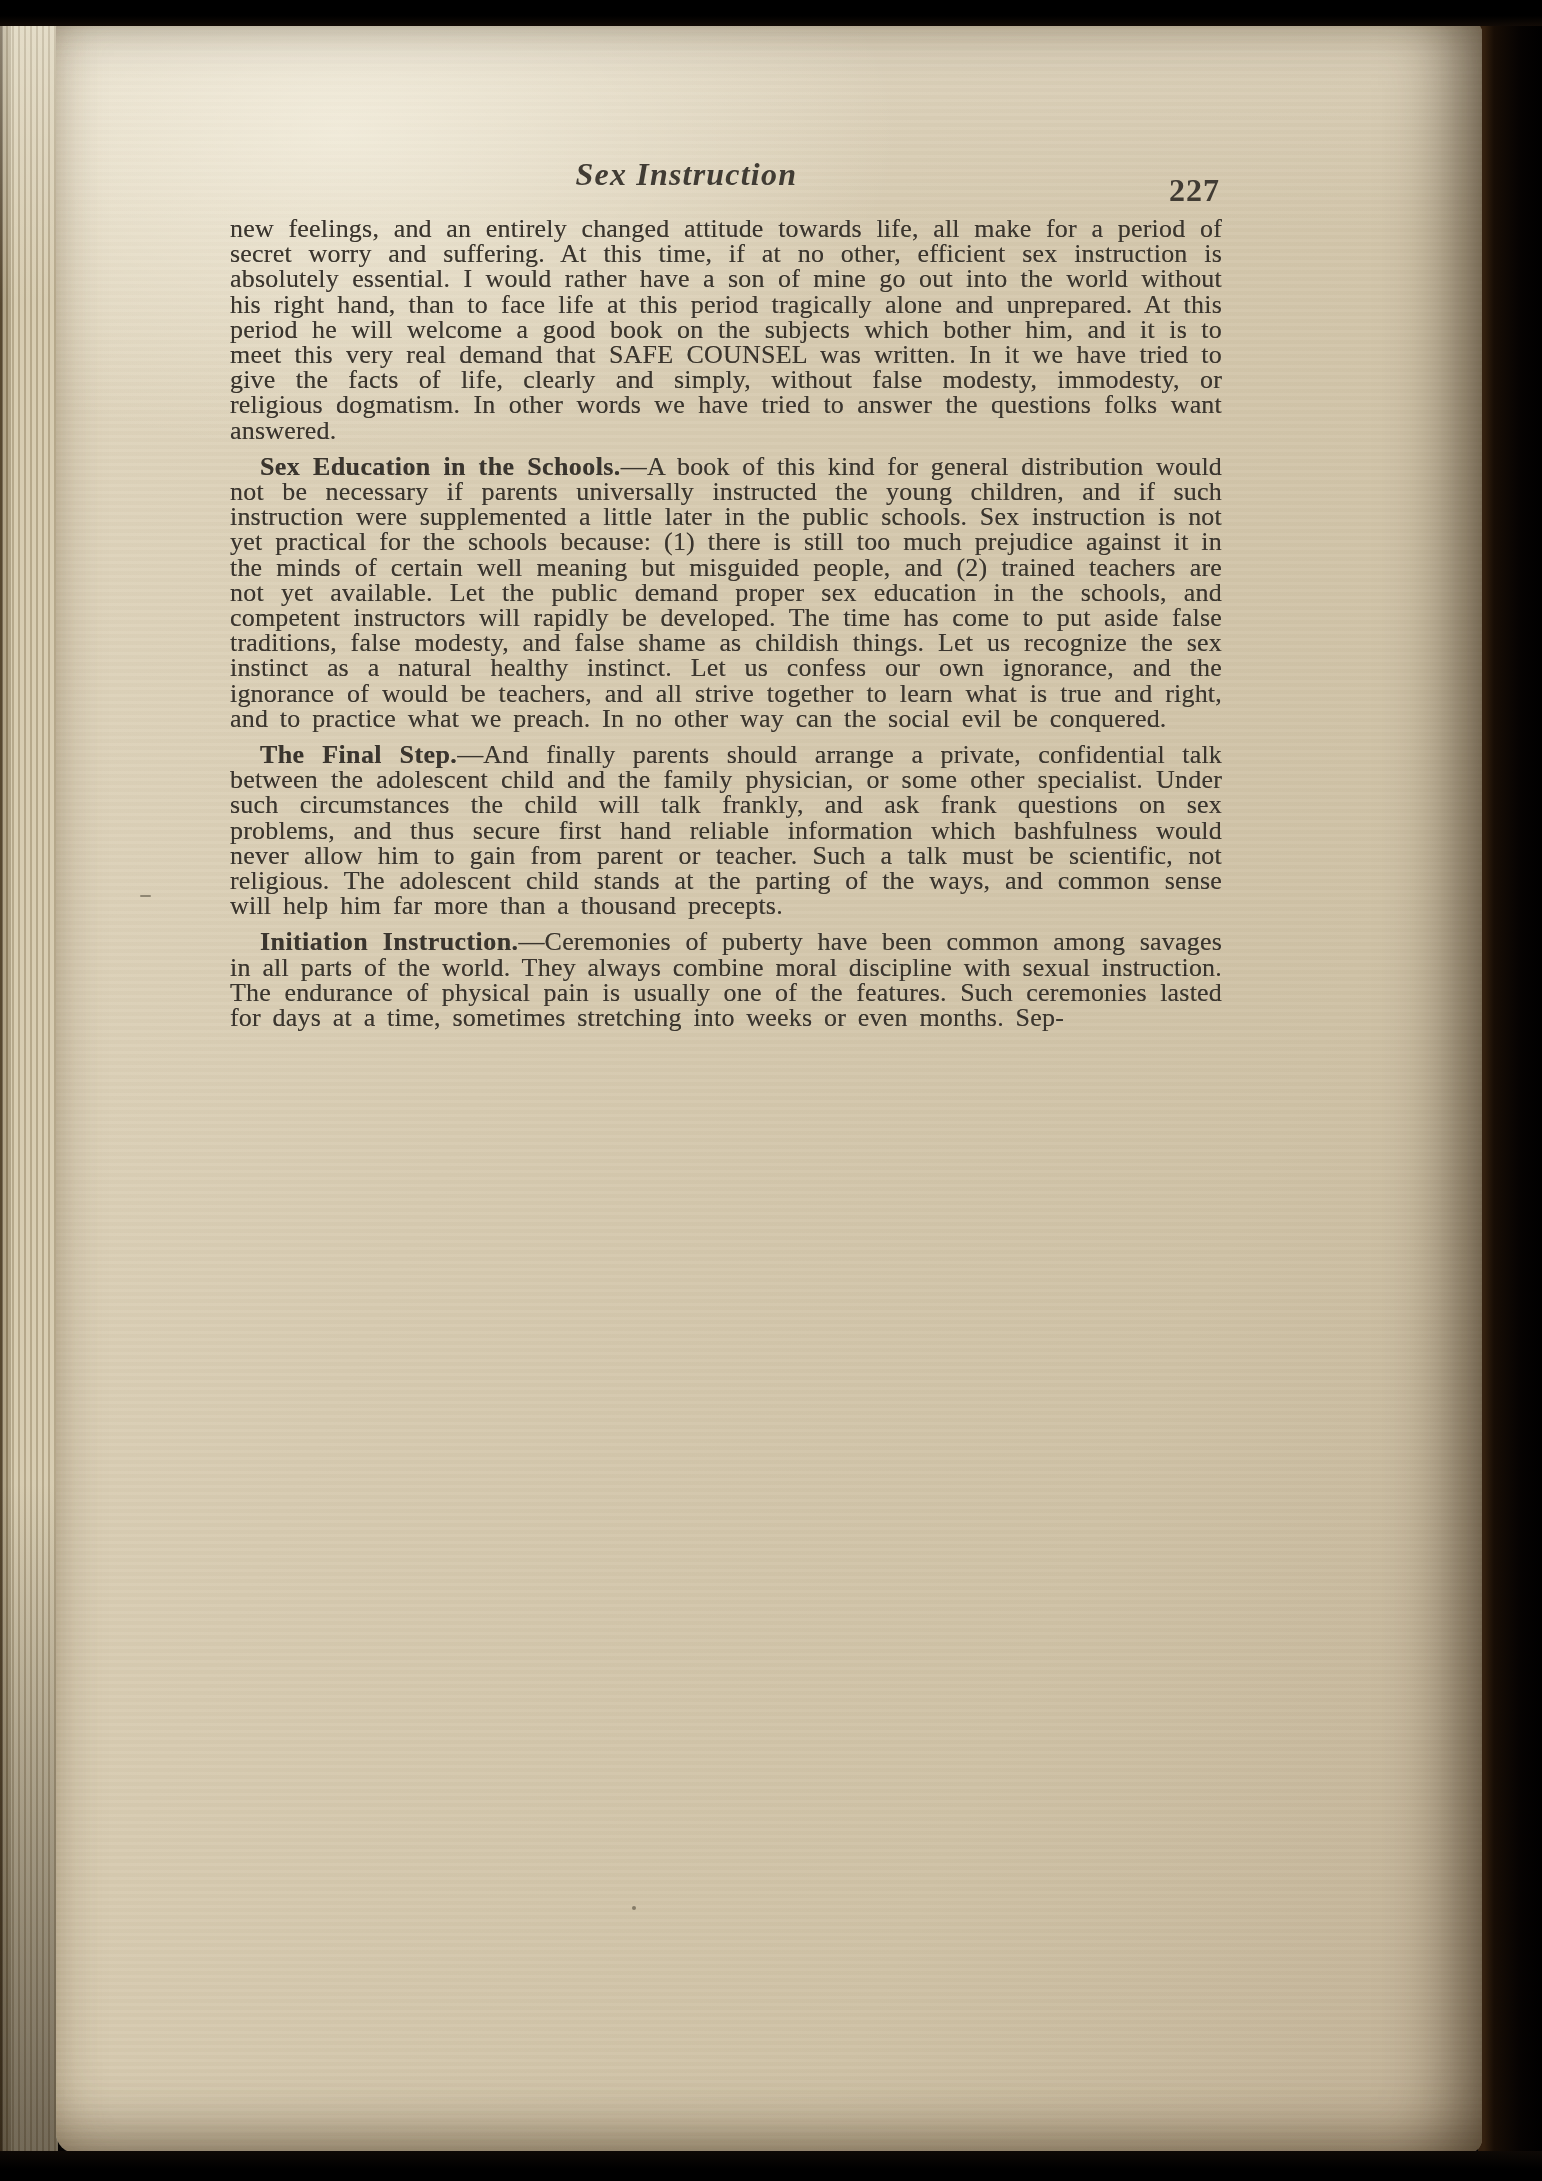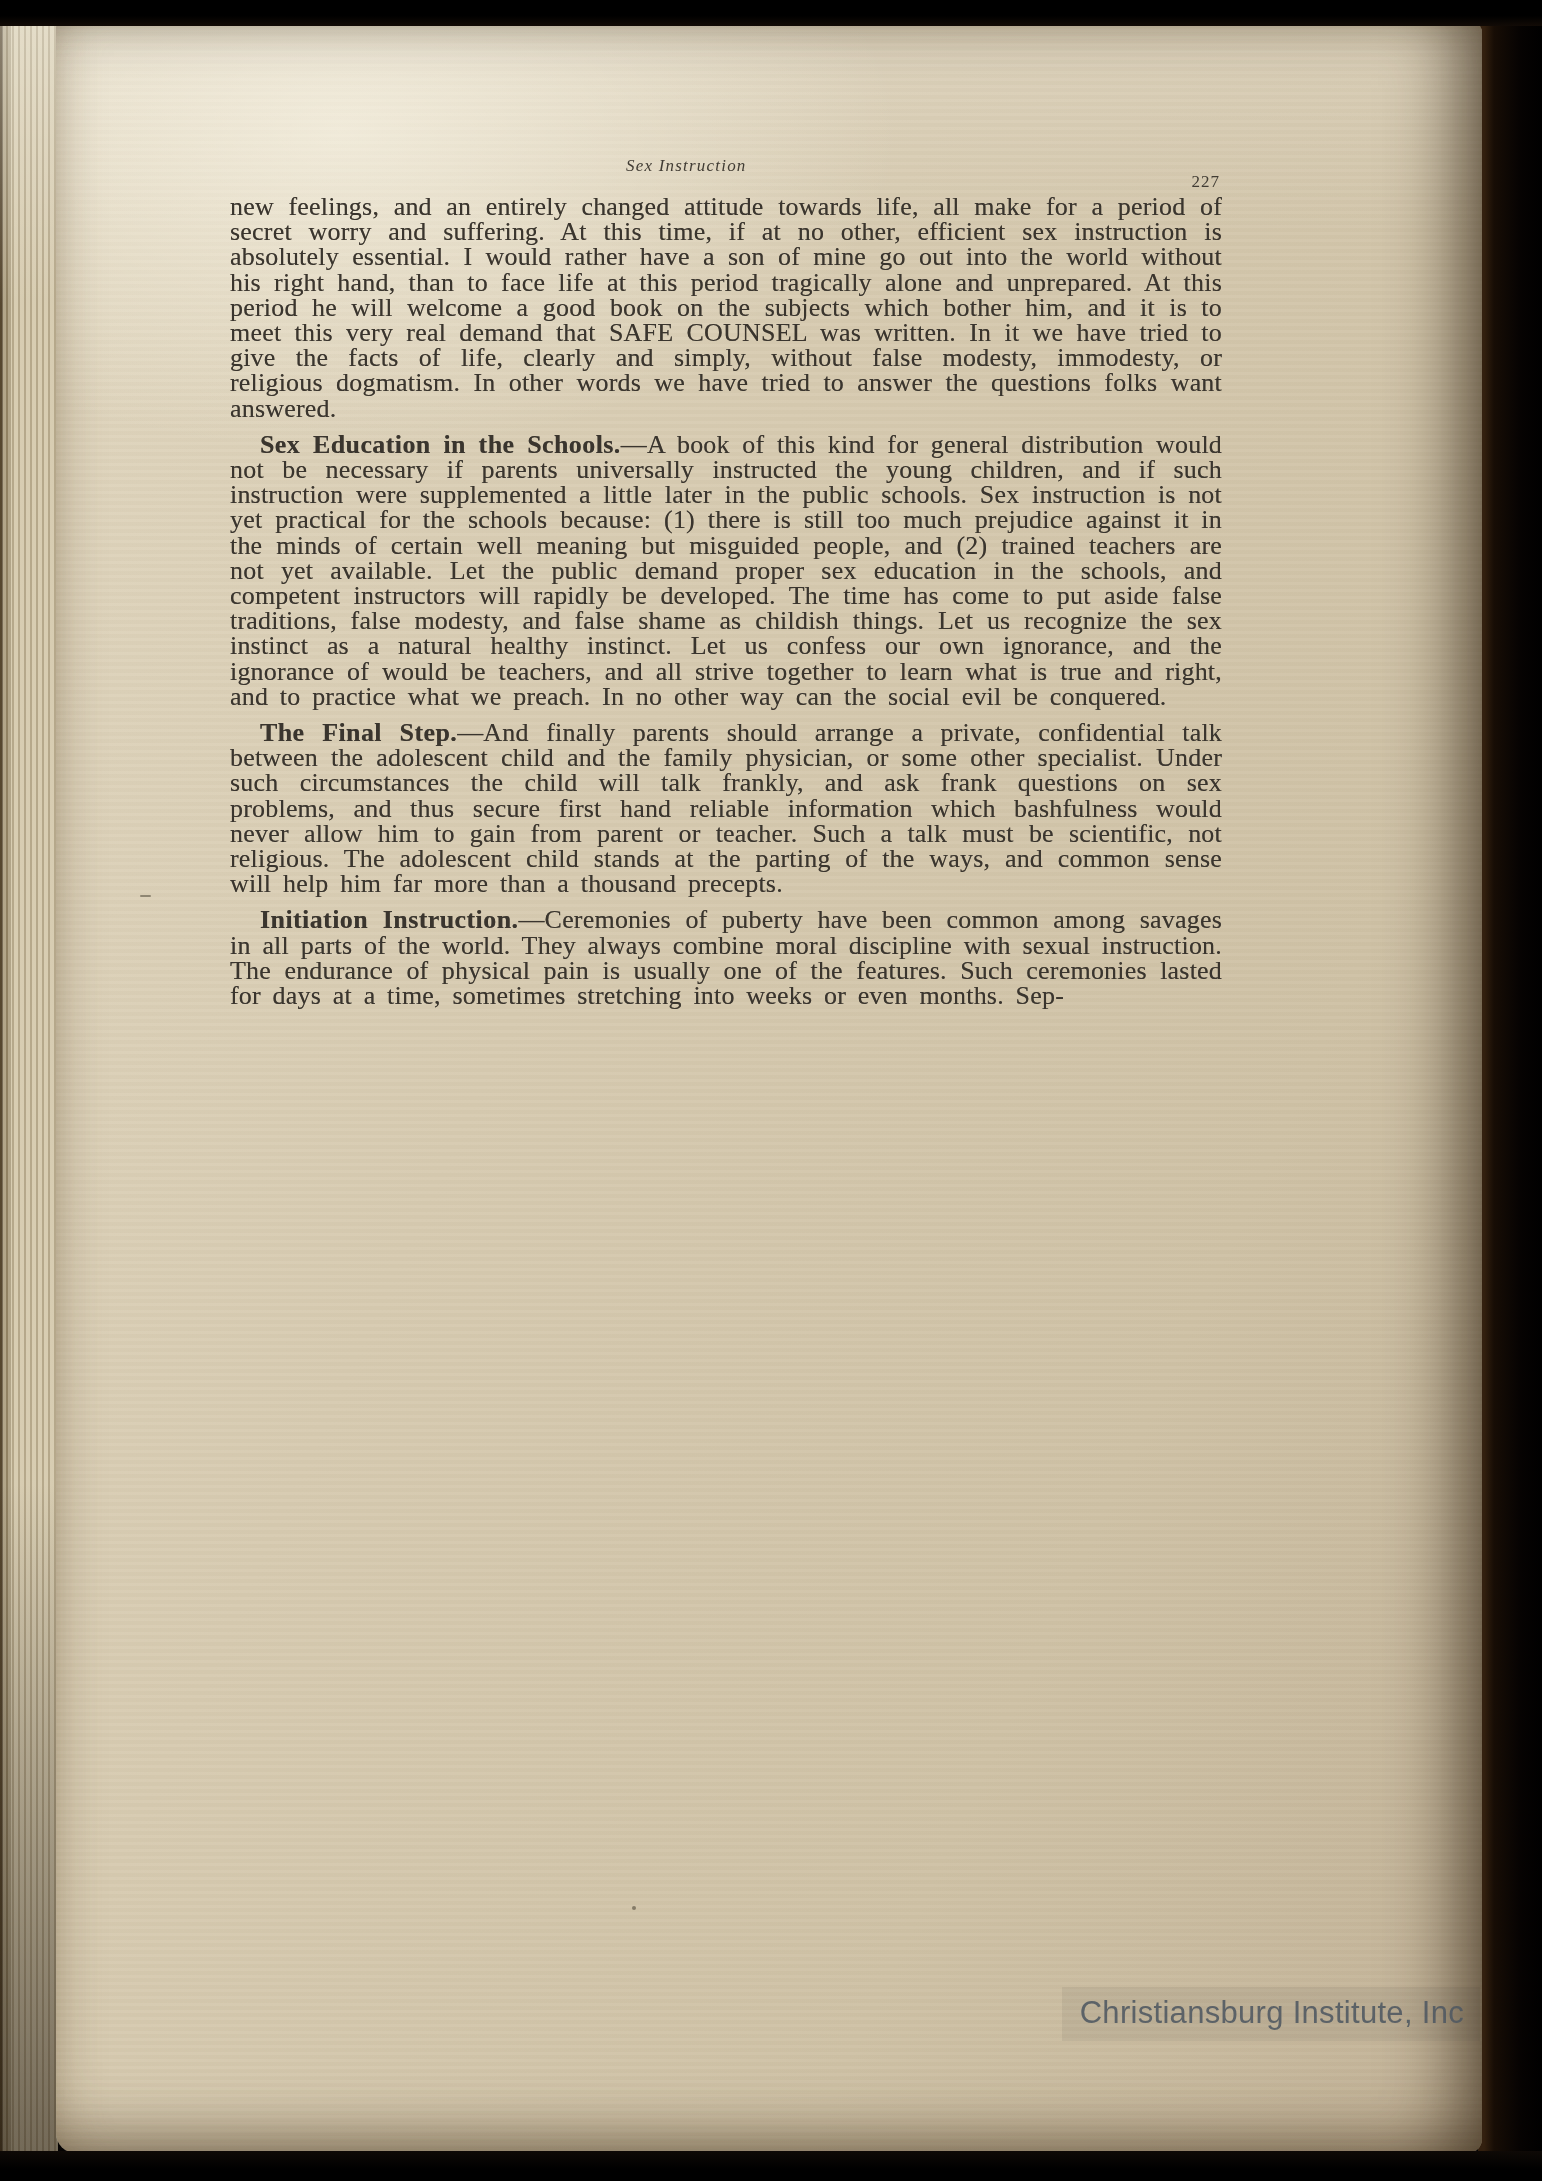--- a/index.html
+++ b/index.html
@@ -53,22 +53,22 @@
       inset 0 18px 32px -22px rgba(110,92,60,0.18);
   }
 
   
   .content {
     position: absolute; left: 174px; top: 132px; width: 992px;
     color: #3a352e;
   }
 
   .pagehead {
-    position: relative; height: 32px; margin-bottom: 6px;
-    font-size: 17px; color: #413c34;
+    position: relative; height: 32px; margin-bottom: 28px;
+    font-size: 32px; color: #413c34; font-weight: bold;
   }
   .htitle {
     position: absolute; left: 46%; transform: translateX(-50%);
     font-style: italic; letter-spacing: 1.2px;
   }
   .pagenum {
     position: absolute; right: 2px; top: 16px;
     letter-spacing: 1px;
   }
 
@@ -133,17 +133,16 @@
       <p class="para"><span>new feelings, and an entirely changed attitude towards life, all make for a period of secret worry and suffering. At this time, </span><span class="it">if at no other,</span><span> efficient sex instruction is absolutely essential. I would rather have a son of mine go out into the world without his right hand, than to face life at this period tragically alone and unprepared. At this period he will welcome a good book on the subjects which bother him, and it is to meet this very real demand that SAFE COUNSEL was written. In it we have tried to give the facts of life, clearly and simply, without false modesty, immodesty, or religious dogmatism. In other words we have tried to answer the questions folks want answered.</span></p>
 
       <p class="para indent"><b class="lead">Sex Education in the Schools.</b><span>—A book of this kind for general distribution would not be necessary if parents universally instructed the young children, and if such instruction were supplemented a little later in the public schools. Sex instruction is not yet practical for the schools because: (1) there is still too much prejudice against it in the minds of certain well meaning but misguided people, and (2) trained teachers are not yet available. Let the public demand proper sex education in the schools, and competent instructors will rapidly be developed. The time has come to put aside false traditions, false modesty, and false shame as childish things. Let us recognize the sex instinct as a natural healthy instinct. Let us confess our own ignorance, and the ignorance of would be teachers, and all strive together to learn what is true and right, and to practice what we preach. In no other way can the social evil be conquered.</span></p>
 
       <p class="para indent"><b class="lead">The Final Step.</b><span>—And finally parents should arrange a private, confidential talk between the adolescent child and the family physician, or some other specialist. Under such circumstances the child will talk frankly, and ask frank questions on sex problems, and thus secure first hand reliable information which bashfulness would never allow him to gain from parent or teacher. Such a talk must be scientific, not religious. The adolescent child stands at the parting of the ways, and common sense will help him far more than a thousand precepts.</span></p>
 
       <p class="para indent"><b class="lead">Initiation Instruction.</b><span>—Ceremonies of puberty have been common among savages in all parts of the world. They always combine moral discipline with sexual instruction. The endurance of physical pain is usually one of the features. Such ceremonies lasted for days at a time, sometimes stretching into weeks or even months. Sep-</span></p>
 
     </div>
 
-    <div class="watermark">Christiansburg Institute, Inc</div>
 
   </div>
 
 </div>
 
 </body></html>

